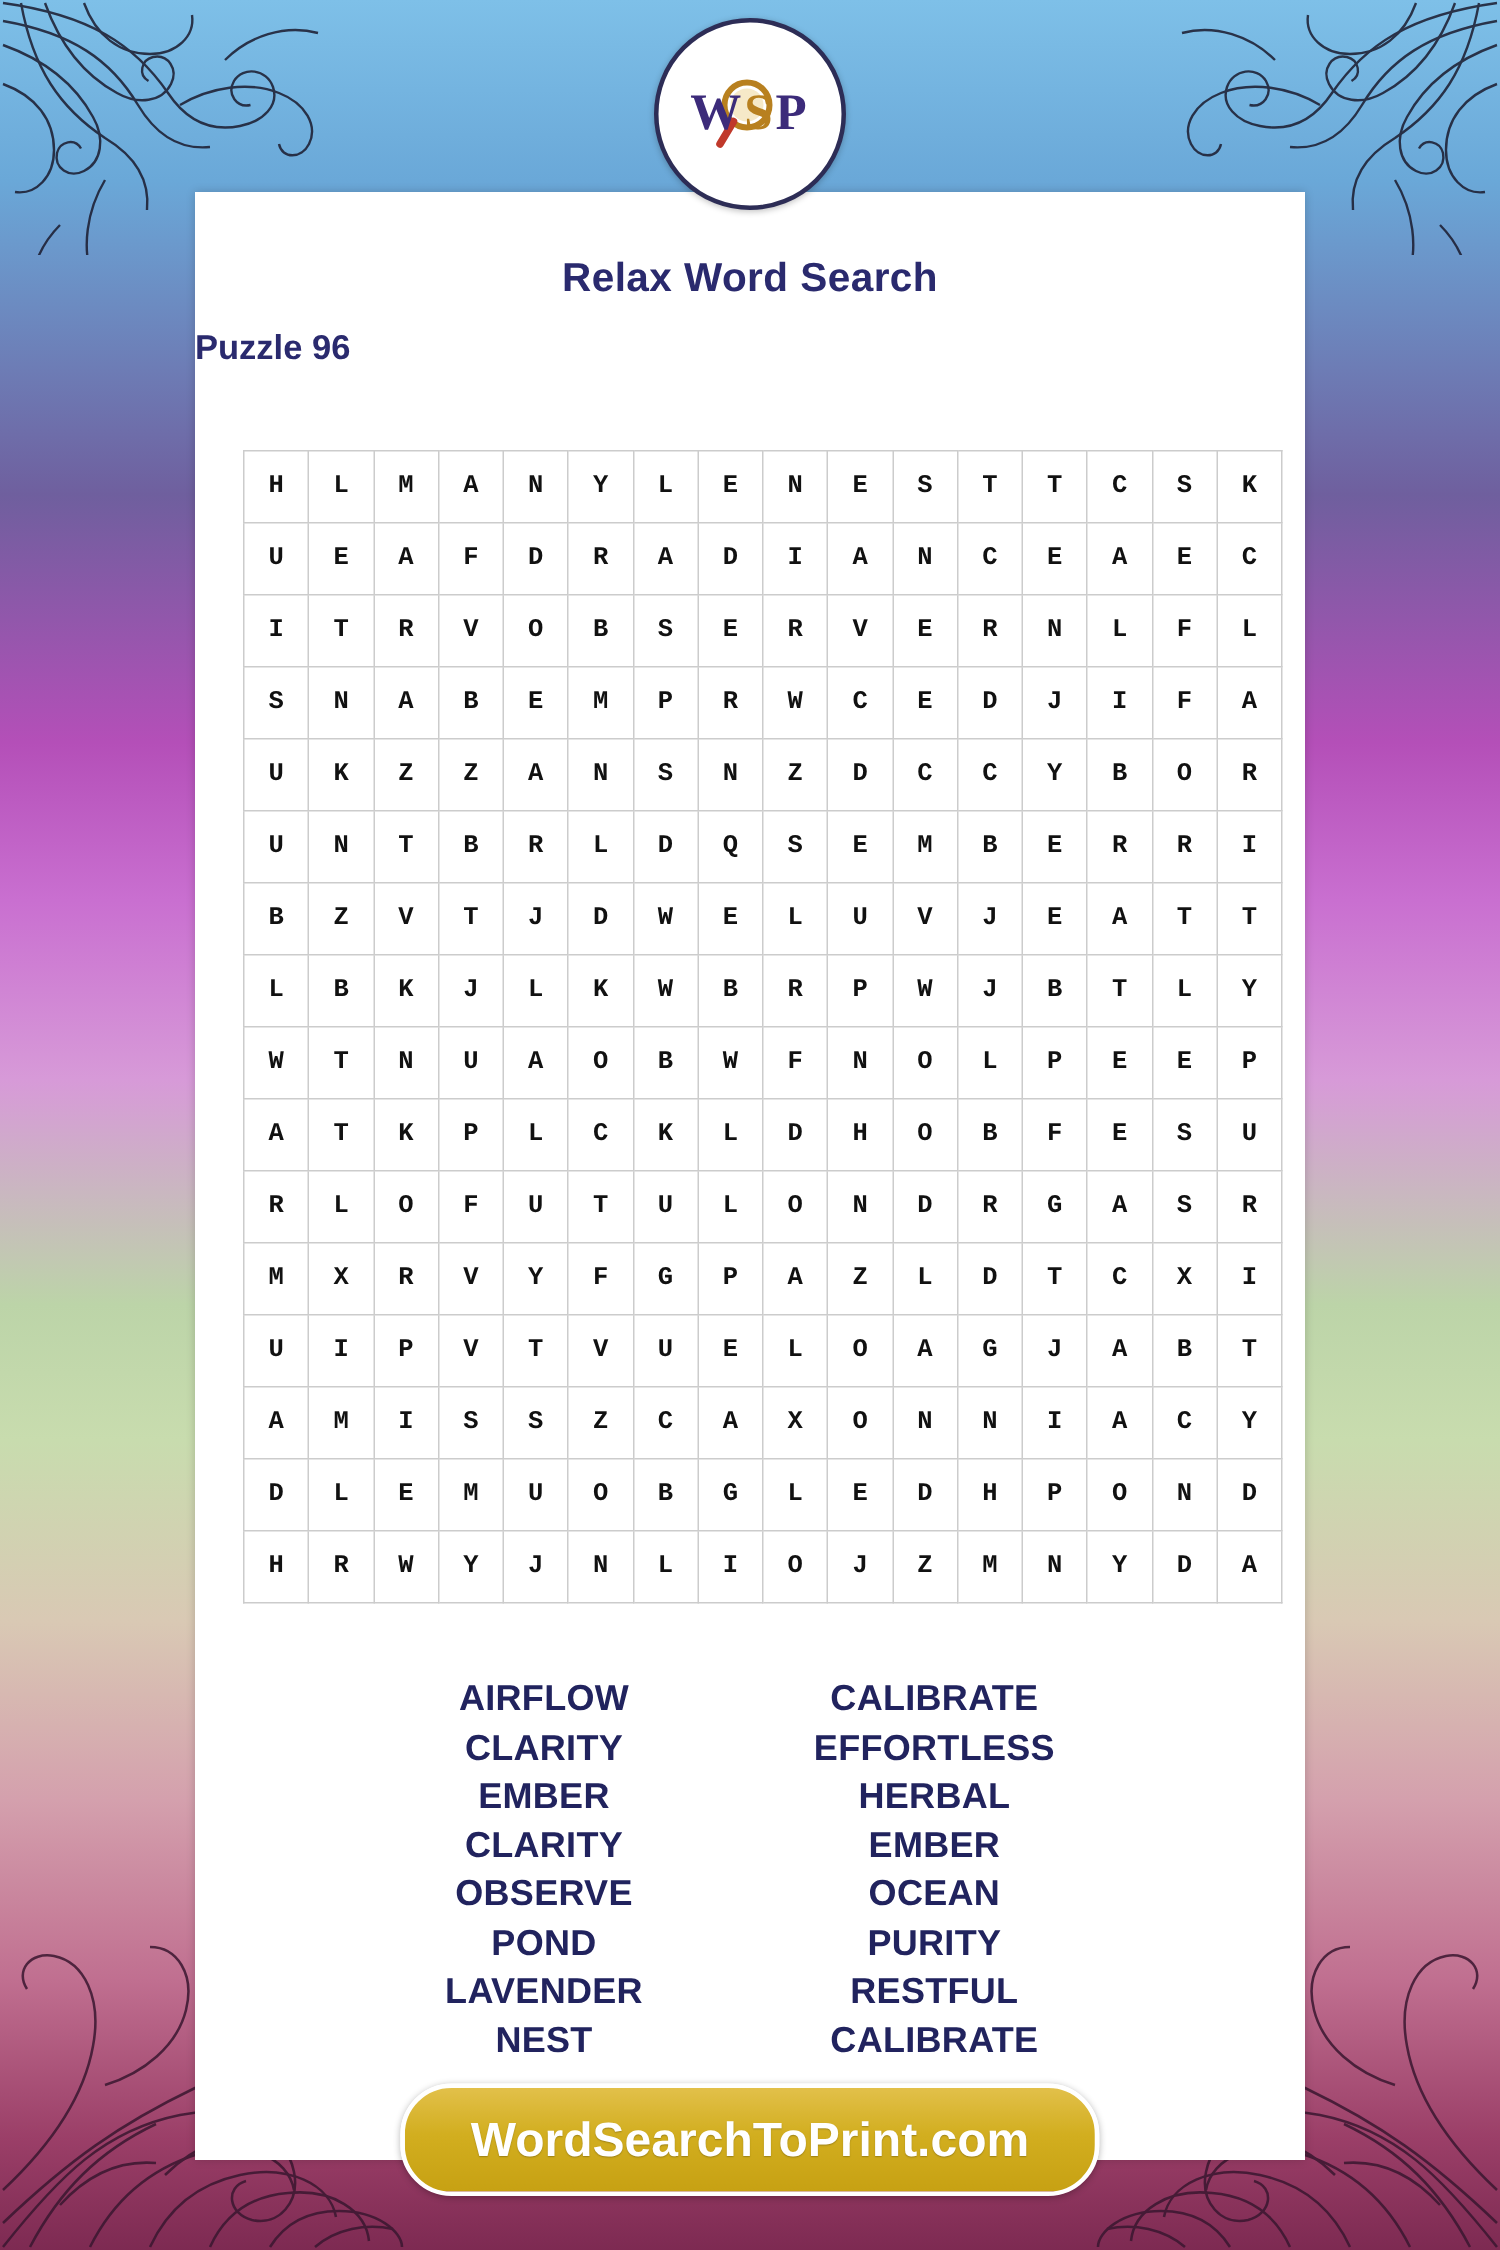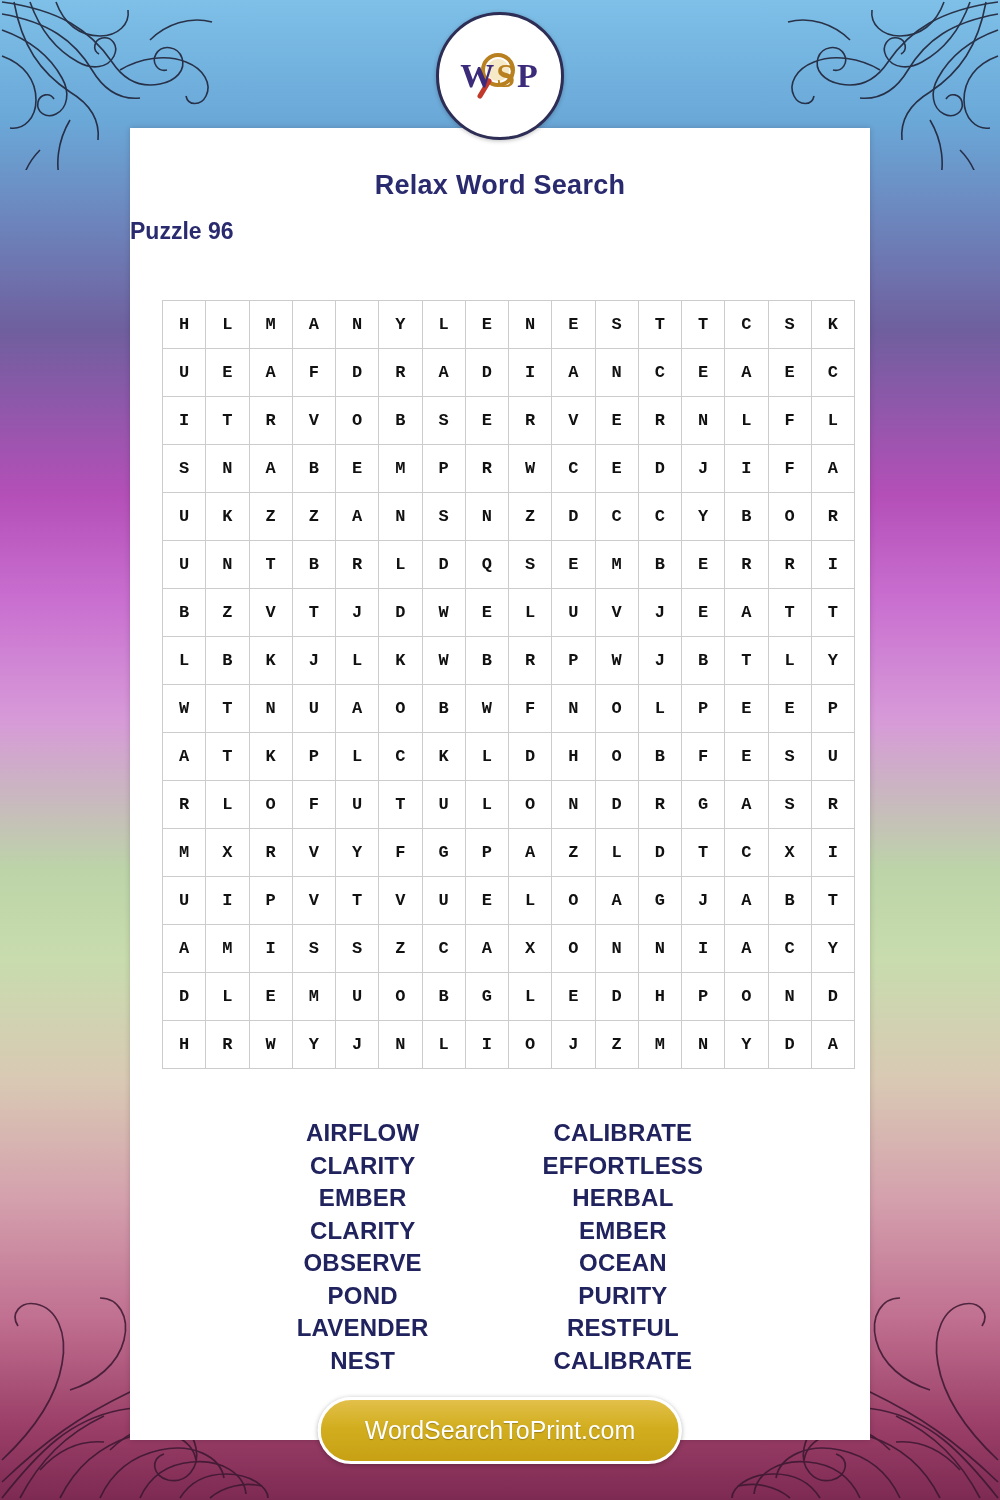--- a/index.html
+++ b/index.html
@@ -167,22 +167,22 @@
     bottom: 36px;
     transform: translateX(-50%);
     background: linear-gradient(to bottom, #e2c04a 0%, #d2ae1f 45%, #c7a113 100%);
     border: 3px solid #ffffff;
     border-radius: 34px;
     padding: 16px 44px;
     z-index: 6;
     box-shadow: 0 1px 5px rgba(0,0,0,0.3);
   }
   .footer-badge span {
-    font-size: 25px;
-    font-weight: normal;
+    font-size: 32px;
+    font-weight: bold;
     color: #ffffff;
     text-shadow: 0 1px 1px rgba(0,0,0,0.25);
     text-align: center;
   }
 </style>
 </head>
 <body>
 
 <div class="page">
 

